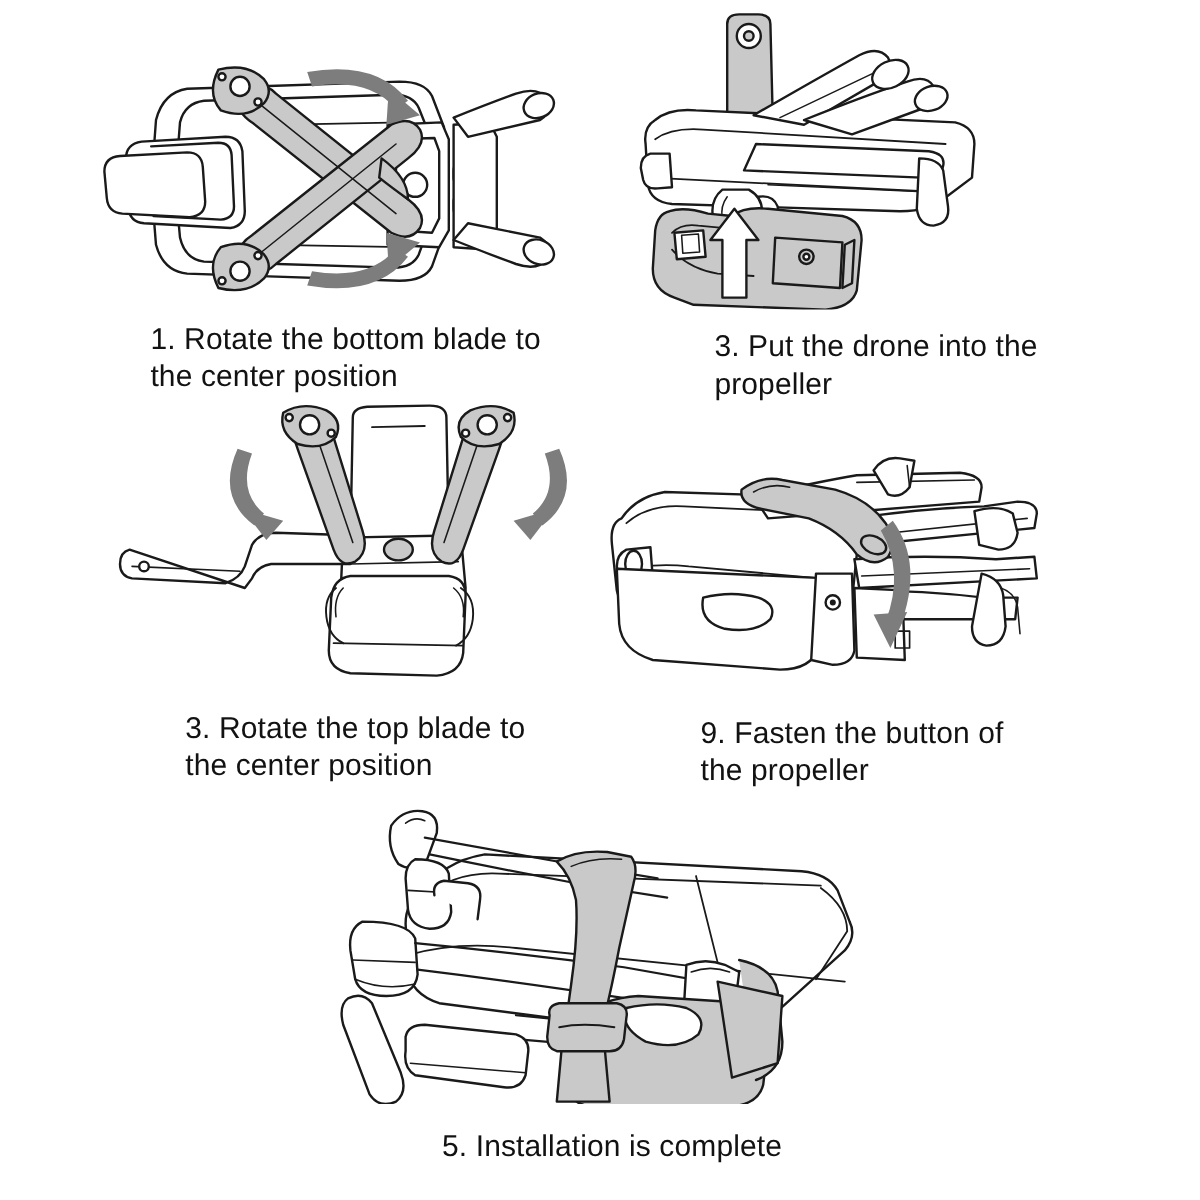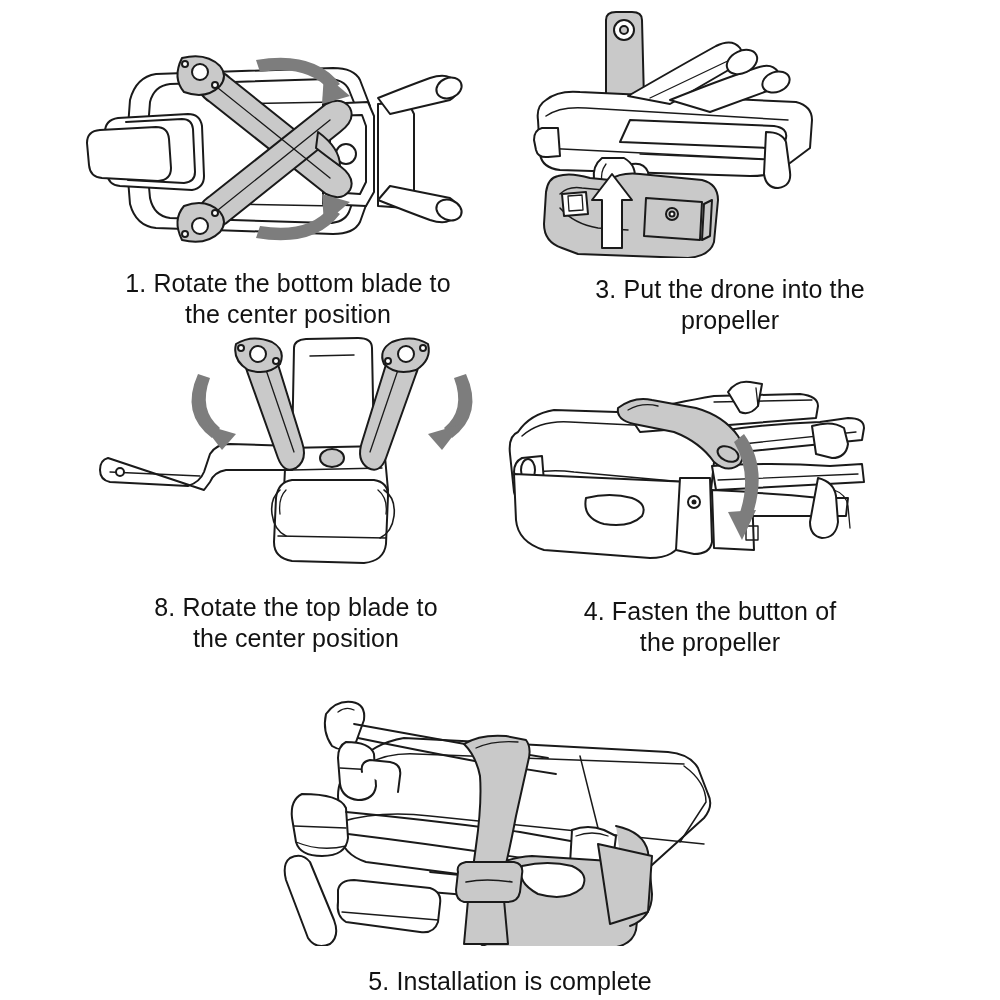--- a/index.html
+++ b/index.html
@@ -20,35 +20,35 @@
     position: absolute;
     display: flex;
     flex-direction: column;
     align-items: center;
   }
   .art {
     position: relative;
     display: block;
   }
   .caption {
-    text-align: center;
+    text-align: left;
     color: #121212;
     font-size: 25px;
     line-height: 31px;
     letter-spacing: 0.1px;
     white-space: pre-line;
     font-family: "Liberation Sans", sans-serif;
   }
 
   
   #step-1 { left: 78px;  top: 44px;  width: 420px; }
   #step-2 { left: 520px; top: 8px;   width: 420px; }
   #step-3 { left: 96px;  top: 330px; width: 400px; }
   #step-4 { left: 500px; top: 370px; width: 420px; }
-  #step-5 { left: 250px; top: 676px; width: 520px; }
+  #step-5 { left: 250px; top: 650px; width: 520px; }
 
   #step-1 .caption { margin-top: 14px; }
   #step-2 .caption { margin-top: 16px; }
   #step-3 .caption { margin-top: 22px; }
   #step-4 .caption { margin-top: 36px; }
   #step-5 .caption { margin-top: 20px; }
 </style>
 </head>
 <body>
 
@@ -231,21 +231,21 @@
         <g fill="#7d7d7d" stroke="none">
           <path d="M102 44 Q84 84 116 108 L124 98 Q102 80 114 48 Z"></path>
           <path d="M106 94 L140 104 L126 120 Z"></path>
         </g>
         <g fill="#7d7d7d" stroke="none">
           <path d="M370 44 Q388 84 356 108 L348 98 Q370 80 358 48 Z"></path>
           <path d="M366 94 L332 104 L346 120 Z"></path>
         </g>
       </g>
     </svg>
-    <div class="caption">8. Rotate the top blade to
+    <div class="caption">3. Rotate the top blade to
 the center position</div>
   </div>
 
   <div class="step" id="step-4">
     <svg class="art" width="420" height="190" viewBox="0 0 420 190">
       <g fill="none" stroke="#1a1a1a" stroke-width="2" stroke-linejoin="round" stroke-linecap="round">
 
         <g>
           <path d="M18 62 Q8 66 10 84 L14 122 Q18 140 40 146 L170 174 Q196 178 206 168
                    L214 92 L206 56 Q200 44 180 44 L54 40 Q30 44 18 62 Z" fill="#ffffff"></path>
@@ -287,21 +287,21 @@
           <path d="M128 40 Q142 32 158 36" stroke-width="1.3"></path>
           <ellipse cx="228" cy="84" rx="11" ry="7" transform="rotate(24 228 84)" fill="#c9c9c9"></ellipse>
         </g>
 
         <g fill="#7d7d7d" stroke="none">
           <path d="M244 64 Q270 100 250 152 L238 148 Q254 106 234 72 Z"></path>
           <path d="M228 142 L256 140 L242 170 Z"></path>
         </g>
       </g>
     </svg>
-    <div class="caption">4. Fasten the button of
+    <div class="caption">9. Fasten the button of
 the propeller</div>
   </div>
 
   <div class="step" id="step-5">
     <svg class="art" width="460" height="270" viewBox="0 0 460 270">
       <g fill="none" stroke="#1a1a1a" stroke-width="2" stroke-linejoin="round" stroke-linecap="round">
 
         <g>
           <path d="M70 96 Q58 102 58 120 L60 158 Q62 178 86 186 L300 214 Q340 216 362 198
                    L424 142 Q434 130 428 118 L418 92 Q410 78 388 76 L124 62 Q88 68 70 96 Z" fill="#ffffff"></path>

